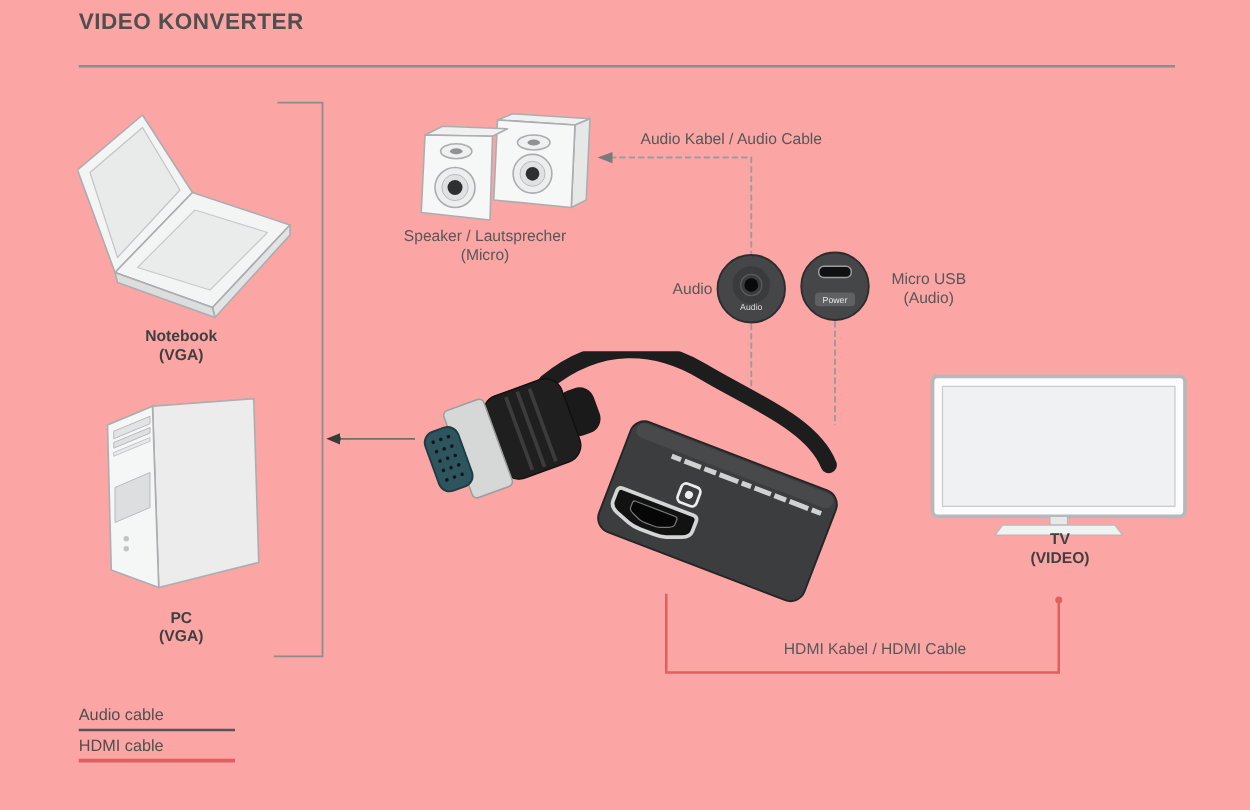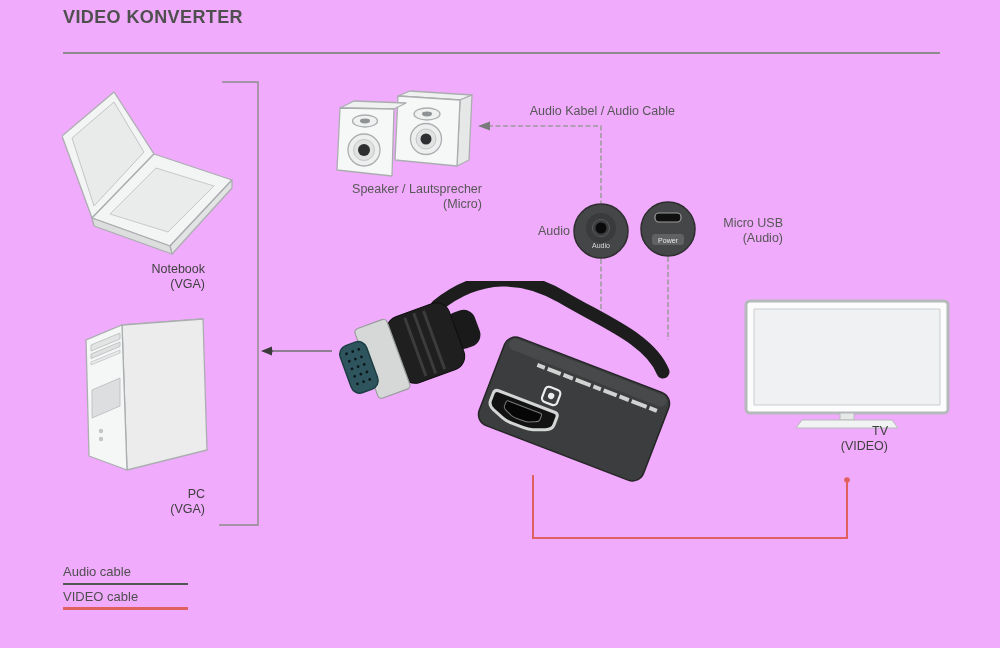--- a/index.html
+++ b/index.html
@@ -5,38 +5,38 @@
   :root{
     --hdmi-cable:#e06060;
     --audio-line:#9b9b9b;
     --diagram-line:#8c8c8c;
     --title-text:#4f4f4f;
     --label-text:#3f3f3f;
   }
   *{box-sizing:border-box;margin:0;padding:0}
   html,body{width:1000px;height:648px;background:#ffffff;overflow:hidden;
     font-family:"Liberation Sans","DejaVu Sans",sans-serif;}
-  .stage{position:relative;width:1000px;height:648px;background:#f0abfc}
+  .stage{position:relative;width:1000px;height:648px;background:#fca5a5}
 
   
   .title{position:absolute;left:63px;top:6px;font-size:18px;font-weight:bold;
     color:var(--title-text);line-height:23px;letter-spacing:.4px}
   .title-rule{position:absolute;left:63px;top:52px;width:877px;height:2px;
     background:var(--diagram-line)}
 
   
   svg.overlay{position:absolute;left:0;top:0;z-index:1}
   .devsvg{position:absolute;z-index:2}
 
   
-  .lbl{position:absolute;z-index:3;text-align:right;color:var(--label-text);
+  .lbl{position:absolute;z-index:3;text-align:center;color:var(--label-text);
     font-size:12.5px;line-height:15px}
-  .lbl.bold{font-weight:normal}
+  .lbl.bold{font-weight:bold}
   .lbl.soft{color:#575757;font-weight:normal}
-  .lbl.left{text-align:right}
+  .lbl.left{text-align:center}
   .lbl.right{text-align:right}
 
   
   .legend-item{position:absolute;z-index:3;font-size:13px;color:#4f4f4f}
   .legend-line{position:absolute;z-index:3;width:125px;height:2px}
   .legend-line.audio{background:#555555;height:1.5px}
   .legend-line.hdmi{background:var(--hdmi-cable);height:2.5px}
 
   
   .frame-line{stroke:var(--diagram-line);stroke-width:1.4;fill:none}
@@ -200,39 +200,40 @@
   <div class="lbl bold" style="left:85px;top:262px;width:120px">
     <div>Notebook</div>
     <div>(VGA)</div>
   </div>
 
   <div class="lbl bold" style="left:85px;top:487px;width:120px">
     <div>PC</div>
     <div>(VGA)</div>
   </div>
 
-  <div class="lbl soft" style="left:330px;top:182px;width:152px">
+  <div class="lbl soft" style="left:312px;top:182px;width:152px">
     <div>Speaker / Lautsprecher</div>
     <div>(Micro)</div>
   </div>
 
   <div class="lbl soft" style="left:495px;top:104px;width:180px">Audio Kabel / Audio Cable</div>
 
   <div class="lbl soft right" style="left:518px;top:224px;width:52px">Audio</div>
 
   <div class="lbl soft left" style="left:703px;top:216px;width:80px">
     <div>Micro USB</div>
     <div>(Audio)</div>
   </div>
 
 
   <div class="lbl bold" style="left:808px;top:424px;width:80px">
     <div>TV</div>
     <div>(VIDEO)</div>
   </div>
 
+  <div class="lbl soft" style="left:600px;top:512px;width:200px">HDMI Kabel / HDMI Cable</div>
 
   <div class="legend-item" style="left:63px;top:564px">Audio cable</div>
   <div class="legend-line audio" style="left:63px;top:583px"></div>
-  <div class="legend-item" style="left:63px;top:589px">VIDEO cable</div>
+  <div class="legend-item" style="left:63px;top:589px">HDMI cable</div>
   <div class="legend-line hdmi" style="left:63px;top:607px"></div>
 
 </div>
 
 </body></html>

